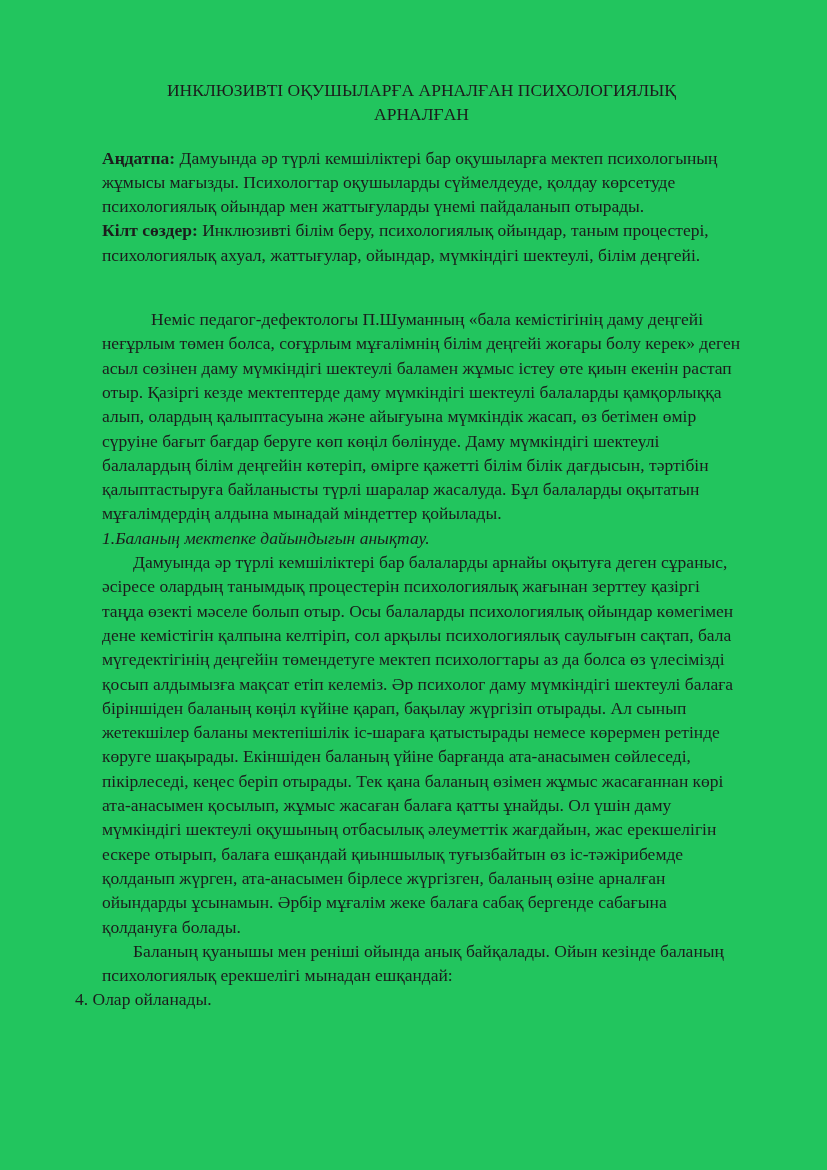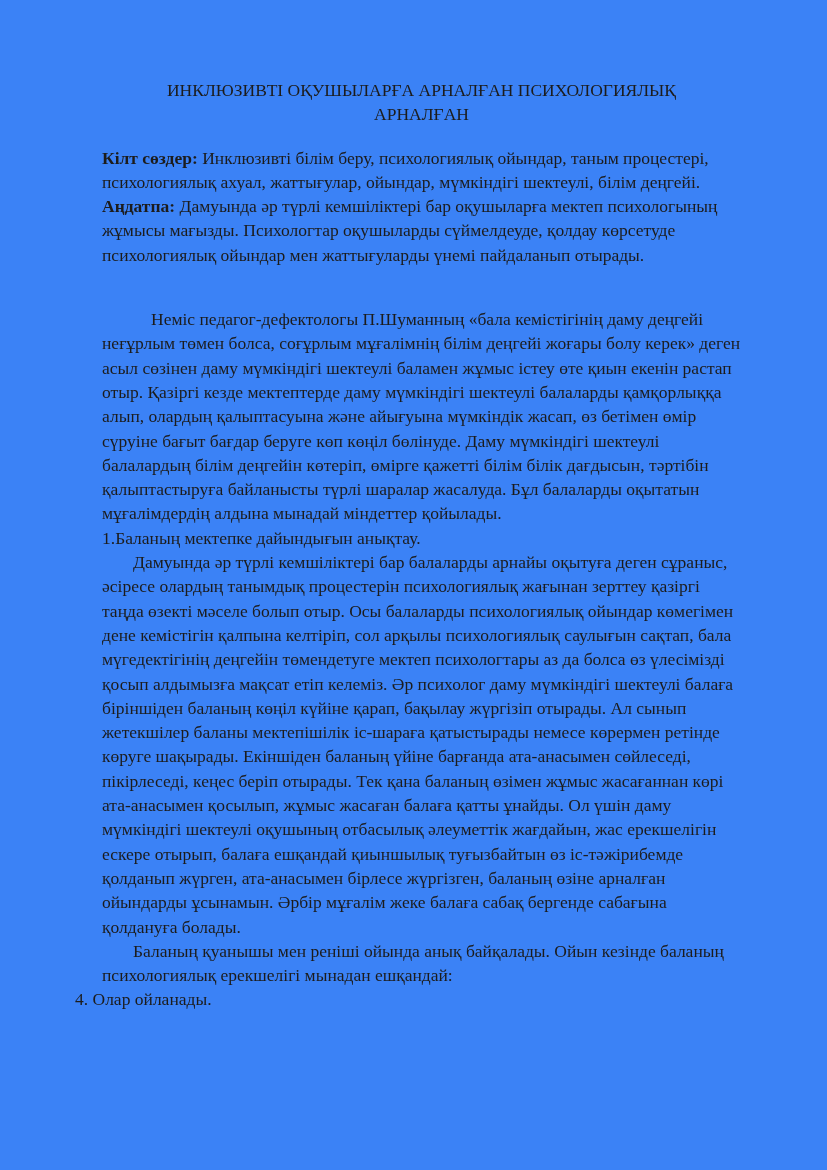--- a/index.html
+++ b/index.html
@@ -6,21 +6,21 @@
     margin: 0;
     padding: 0;
     background: #ffffff;
   }
   .page {
     position: relative;
     box-sizing: border-box;
     width: 827px;
     height: 1170px;
     margin: 0;
-    background: #3b82f6;
+    background: #22c55e;
     overflow: hidden;
     font-family: "Liberation Serif", "DejaVu Serif", serif;
     font-size: 17.5px;
     line-height: 24.3px;
     color: #1c1c1c;
     padding: 78px 86px 40px 102px;
     -webkit-font-smoothing: antialiased;
   }
   .doc-title {
     font-size: 17.5px;
@@ -40,35 +40,36 @@
     margin-top: 40px;
   }
   .indent-lg {
     text-indent: 49px;
   }
   .indent-md {
     text-indent: 31px;
   }
   .task-line {
     margin: 0;
+    font-style: italic;
   }
   .hanging-item {
     margin: 0 0 0 -27px;
   }
 </style>
 </head>
 <body>
 
 <div class="page">
 
   <h1 class="doc-title"><span>ИНКЛЮЗИВТІ ОҚУШЫЛАРҒА АРНАЛҒАН ПСИХОЛОГИЯЛЫҚ</span><br><span>АРНАЛҒАН</span></h1>
 
+  <p class="para"><b>Аңдатпа:</b> <span>Дамуында әр түрлі кемшіліктері бар оқушыларға мектеп психологының жұмысы мағызды. Психологтар оқушыларды сүймелдеуде, қолдау көрсетуде психологиялық ойындар мен жаттығуларды үнемі пайдаланып отырады.</span></p>
+
   <p class="para"><b>Кілт сөздер:</b> <span>Инклюзивті білім беру, психологиялық ойындар, таным процестері, психологиялық ахуал, жаттығулар, ойындар, мүмкіндігі шектеулі, білім деңгейі.</span></p>
-
-  <p class="para"><b>Аңдатпа:</b> <span>Дамуында әр түрлі кемшіліктері бар оқушыларға мектеп психологының жұмысы мағызды. Психологтар оқушыларды сүймелдеуде, қолдау көрсетуде психологиялық ойындар мен жаттығуларды үнемі пайдаланып отырады.</span></p>
 
   <p class="para indent-lg spaced-before">Неміс педагог-дефектологы П.Шуманның «бала кемістігінің даму деңгейі неғұрлым төмен болса, соғұрлым мұғалімнің білім деңгейі жоғары болу керек» деген асыл сөзінен даму мүмкіндігі шектеулі баламен жұмыс істеу өте қиын екенін растап отыр. Қазіргі кезде мектептерде даму мүмкіндігі шектеулі балаларды қамқорлыққа алып, олардың қалыптасуына және айығуына мүмкіндік жасап, өз бетімен өмір сүруіне бағыт бағдар беруге көп көңіл бөлінуде. Даму мүмкіндігі шектеулі балалардың білім деңгейін көтеріп, өмірге қажетті білім білік дағдысын, тәртібін қалыптастыруға байланысты түрлі шаралар жасалуда. Бұл балаларды оқытатын мұғалімдердің алдына мынадай міндеттер қойылады.</p>
 
   <p class="para task-line">1.Баланың мектепке дайындығын анықтау.</p>
 
   <p class="para indent-md">Дамуында әр түрлі кемшіліктері бар балаларды арнайы оқытуға деген сұраныс, әсіресе олардың танымдық процестерін психологиялық жағынан зерттеу қазіргі таңда өзекті мәселе болып отыр. Осы балаларды психологиялық ойындар көмегімен дене кемістігін қалпына келтіріп, сол арқылы психологиялық саулығын сақтап, бала мүгедектігінің деңгейін төмендетуге мектеп психологтары аз да болса өз үлесімізді қосып алдымызға мақсат етіп келеміз. Әр психолог даму мүмкіндігі шектеулі балаға біріншіден баланың көңіл күйіне қарап, бақылау жүргізіп отырады. Ал сынып жетекшілер баланы мектепішілік іс-шараға қатыстырады немесе көрермен ретінде көруге шақырады. Екіншіден баланың үйіне барғанда ата-анасымен сөйлеседі, пікірлеседі, кеңес беріп отырады. Тек қана баланың өзімен жұмыс жасағаннан көрі ата-анасымен қосылып, жұмыс жасаған балаға қатты ұнайды. Ол үшін даму мүмкіндігі шектеулі оқушының отбасылық әлеуметтік жағдайын, жас ерекшелігін ескере отырып, балаға ешқандай қиыншылық туғызбайтын өз іс-тәжірибемде қолданып жүрген, ата-анасымен бірлесе жүргізген, баланың өзіне арналған ойындарды ұсынамын. Әрбір мұғалім жеке балаға сабақ бергенде сабағына қолдануға болады.</p>
 
   <p class="para indent-md">Баланың қуанышы мен реніші ойында анық байқалады. Ойын кезінде баланың психологиялық ерекшелігі мынадан ешқандай:</p>
 
   <p class="para hanging-item">4. Олар ойланады.</p>

